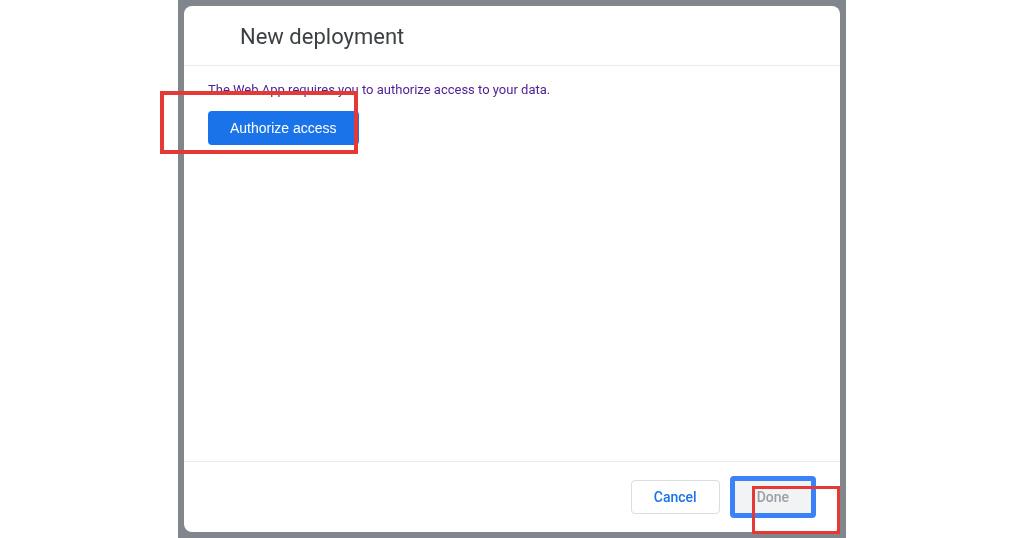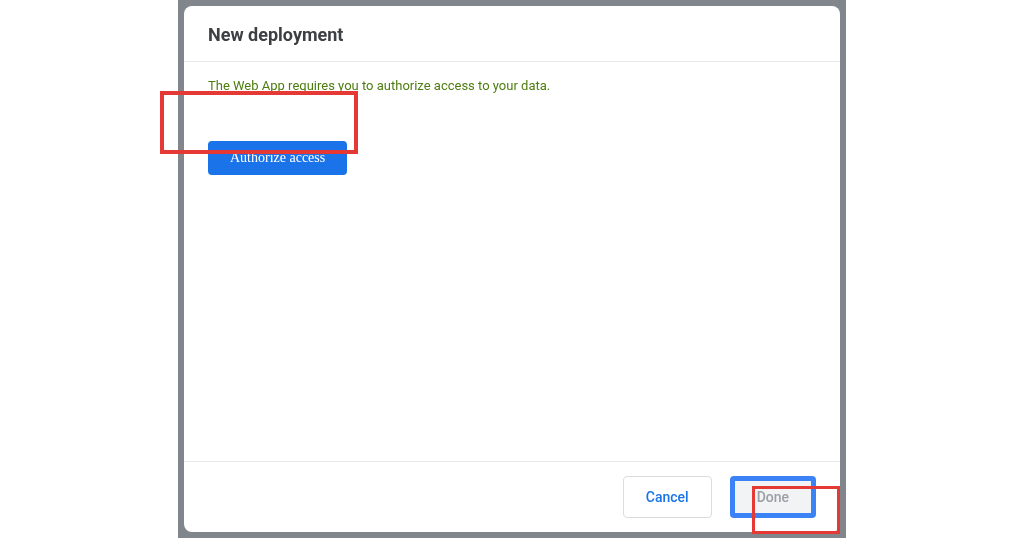--- a/index.html
+++ b/index.html
@@ -31,53 +31,54 @@
       height: 100%;
       display: flex;
       flex-direction: column;
       overflow: hidden;
     }
     .dialog-header {
       padding: 18px 24px 16px 24px;
       border-bottom: 1px solid #e8eaed;
     }
     .dialog-title {
-      font-size: 18px;
-      font-weight: 700;
+      font-size: 22px;
+      font-weight: 400;
       color: #3c4043;
+      margin-left: 32px;
     }
     .dialog-body {
       flex: 1;
       padding: 16px 24px;
       position: relative;
     }
     .auth-text {
       font-size: 13px;
-      color: #4d7c0f;
+      color: #4c1d95;
       margin-bottom: 14px;
     }
     .authorize-btn {
       display: inline-block;
       background: #1a73e8;
       color: #ffffff;
       font-size: 14px;
       font-weight: 500;
       padding: 9px 22px;
       border: none;
       border-radius: 4px;
       cursor: pointer;
-      font-family: Liberation Serif, serif;
-      margin-top: 34px;
+      font-family: Liberation Sans, sans-serif;
     }
     .dialog-footer {
       border-top: 1px solid #e8eaed;
       padding: 14px 24px;
       display: flex;
       justify-content: flex-end;
-      gap: 18px;
+      gap: 10px;
+      align-items: center;
     }
     .footer-btn {
       font-size: 14px;
       font-weight: 500;
       padding: 8px 22px;
       border-radius: 4px;
       cursor: pointer;
       font-family: inherit;
       border: 1px solid #dadce0;
       background: #ffffff;

